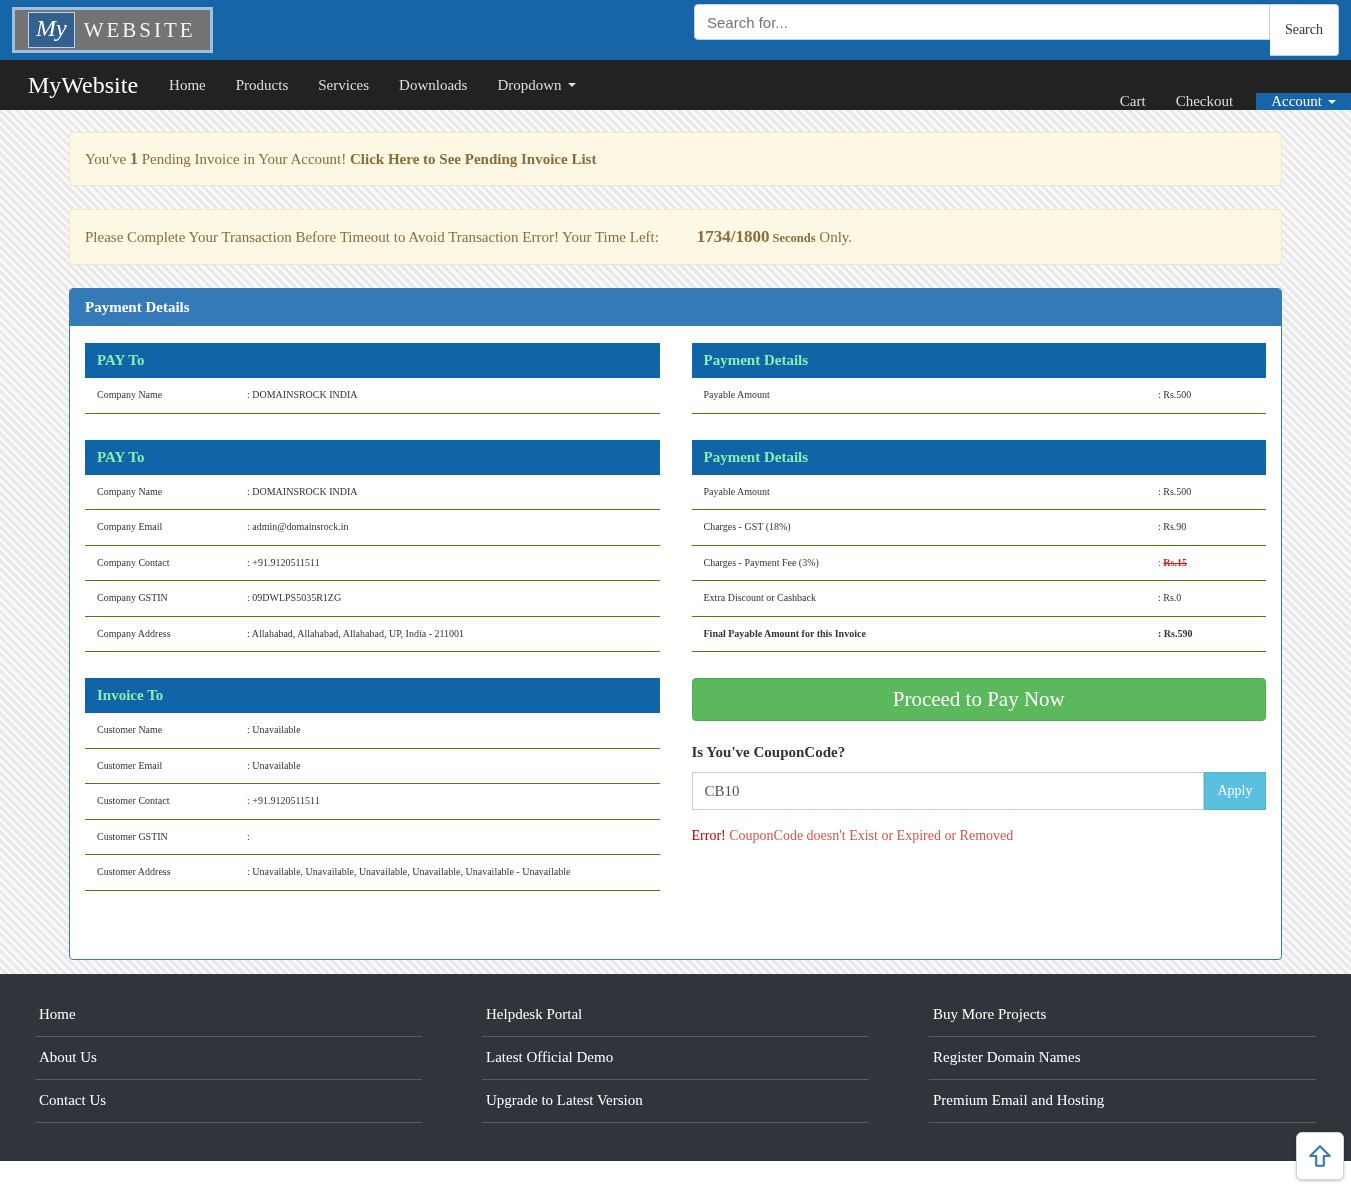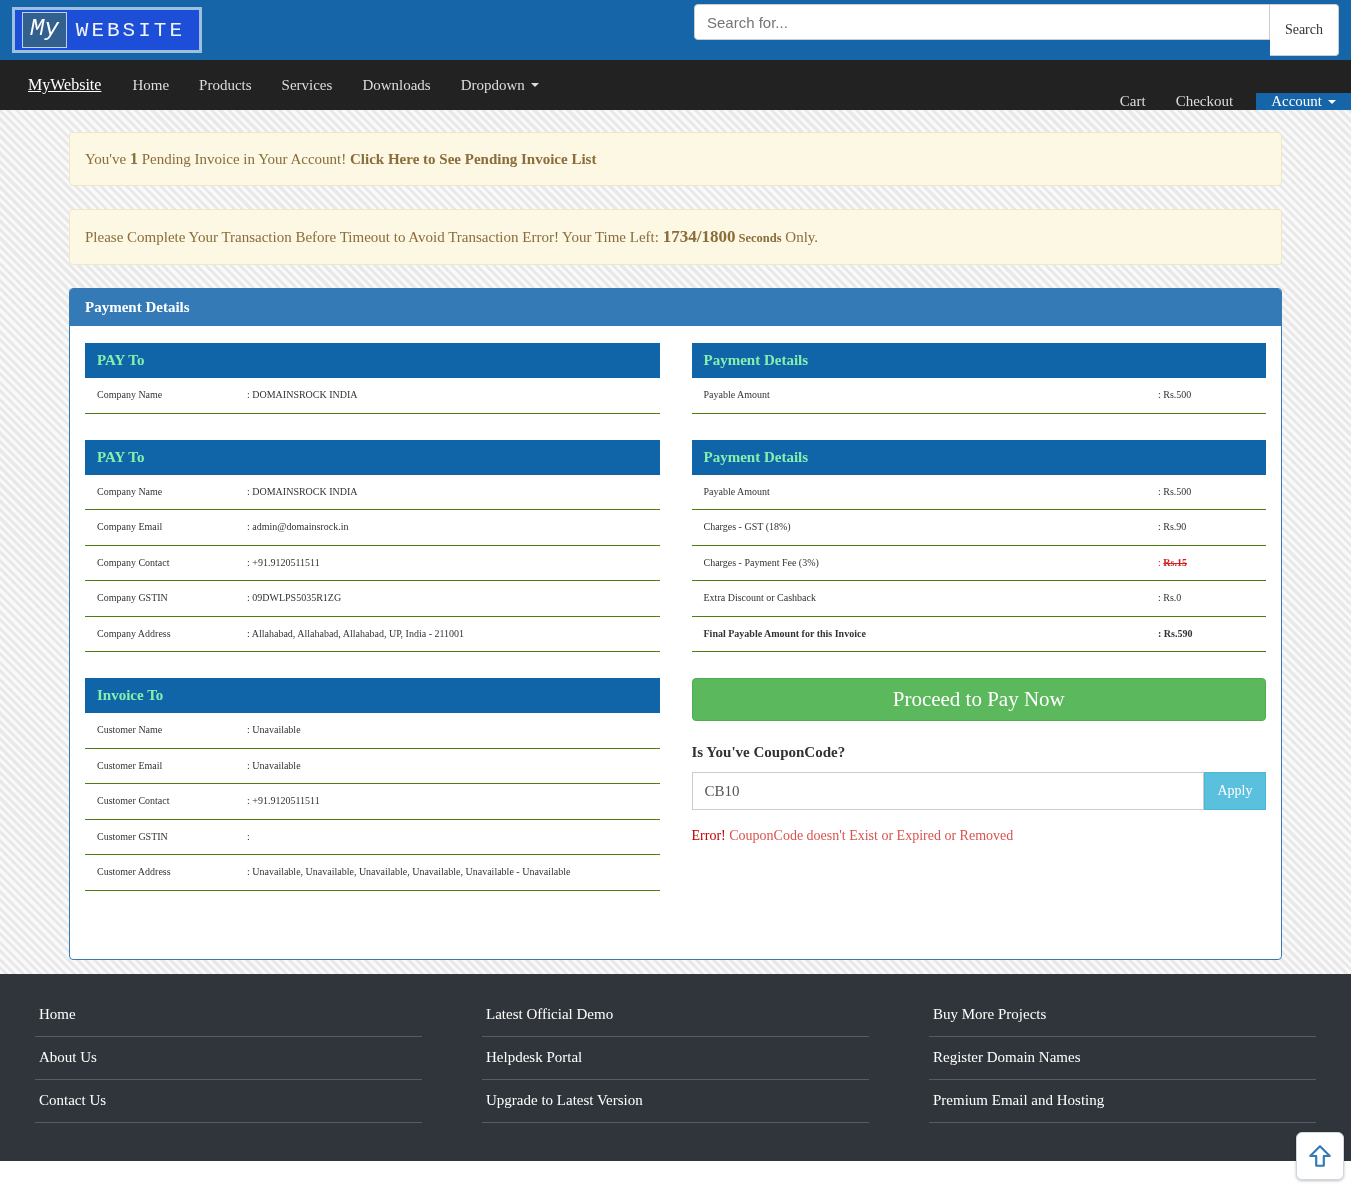--- a/index.html
+++ b/index.html
@@ -15,26 +15,25 @@
   .top-header {
     background: #1565a8;
     height: 60px;
     display: flex;
     align-items: center;
     justify-content: space-between;
     padding: 0 12px;
   }
   .logo {
     display: flex; align-items: center; gap: 9px;
-    background: #1d4ed8;
+    background: #737373;
     border: 3px solid #9cc0de;
-    padding: 3px 14px 3px 7px;
+    padding: 3px 14px 3px 13px;
     height: 46px;
     cursor: pointer;
-    font-family: Liberation Mono, monospace;
   }
   .logo-my {
     font-style: italic; font-size: 24px; color: #fff;
     background: #33618f; border: 1px solid #bcd4e8;
     padding: 0 7px 3px; line-height: 1.3;
   }
   .logo-website { color: #f0f4f8; font-size: 21px; letter-spacing: 3px; }
 
   .search-group { display: flex; width: 645px; }
   .search-input {
@@ -48,21 +47,21 @@
     background: #fff; border: 1px solid #ccc; border-left: none;
     border-radius: 0 4px 4px 0;
     font-size: 14px; font-family: inherit; color: #333; cursor: pointer;
   }
 
   
   .navbar {
     background: #222; height: 50px;
     display: flex; align-items: stretch; padding-left: 12px;
   }
-  .nav-brand { display: flex; align-items: center; font-size: 16px; color: #fff; padding: 0 16px; cursor: pointer; text-decoration: underline; }
+  .nav-brand { display: flex; align-items: center; font-size: 24px; color: #fff; padding: 0 16px; cursor: pointer; }
   .nav-item {
     display: flex; align-items: center; gap: 6px;
     padding: 0 15px; color: #ddd; font-size: 15px; cursor: pointer;
   }
   .nav-right { margin-left: auto; display: flex; align-items: flex-end; }
   .nav-item.active { background: #1565a8; color: #fff; margin-left: 8px; }
   .caret {
     width: 0; height: 0; display: inline-block;
     border-left: 4px solid transparent; border-right: 4px solid transparent;
     border-top: 4px solid currentColor;
@@ -75,21 +74,21 @@
     padding: 22px 0 14px;
   }
   .container { width: 1213px; margin: 0 auto; }
 
   .alert {
     background: #fcf8e3; border: 1px solid #f0e6c8; border-radius: 4px;
     padding: 17px 15px; color: #8a6d3b; font-size: 15px; margin-bottom: 23px;
   }
   .alert .count { font-weight: bold; font-size: 16px; }
   .alert .alert-link { font-weight: bold; cursor: pointer; }
-  .alert .time { font-weight: bold; font-size: 17px; }
+  .alert .time { font-weight: bold; font-size: 17px; margin-left: 34px; }
   .alert .seconds { font-weight: bold; font-size: 12.5px; }
 
   .panel { background: #fff; border: 1px solid #337ab7; border-radius: 4px; overflow: hidden; }
   .panel-header { background: #337ab7; color: #fff; font-weight: bold; font-size: 15px; padding: 10px 15px; }
   .panel-body { padding: 17px 15px 42px; display: flex; gap: 32px; }
   .col { flex: 1; min-width: 0; }
 
   table.data { width: 100%; border-collapse: collapse; margin-bottom: 26px; }
   table.data th {
     background: #1065a9; color: #86efac; text-align: left;
@@ -348,22 +347,22 @@
 </div>
 
 <footer>
   <div class="f-col">
     <div class="f-link">Home</div>
     <div class="f-link">About Us</div>
     <div class="f-link">Contact Us</div>
 
   </div>
   <div class="f-col">
+    <div class="f-link">Helpdesk Portal</div>
     <div class="f-link">Latest Official Demo</div>
-    <div class="f-link">Helpdesk Portal</div>
     <div class="f-link">Upgrade to Latest Version</div>
   </div>
   <div class="f-col">
     <div class="f-link">Buy More Projects</div>
     <div class="f-link">Register Domain Names</div>
     <div class="f-link">Premium Email and Hosting</div>
   </div>
 </footer>
 
 <div class="scroll-top">

